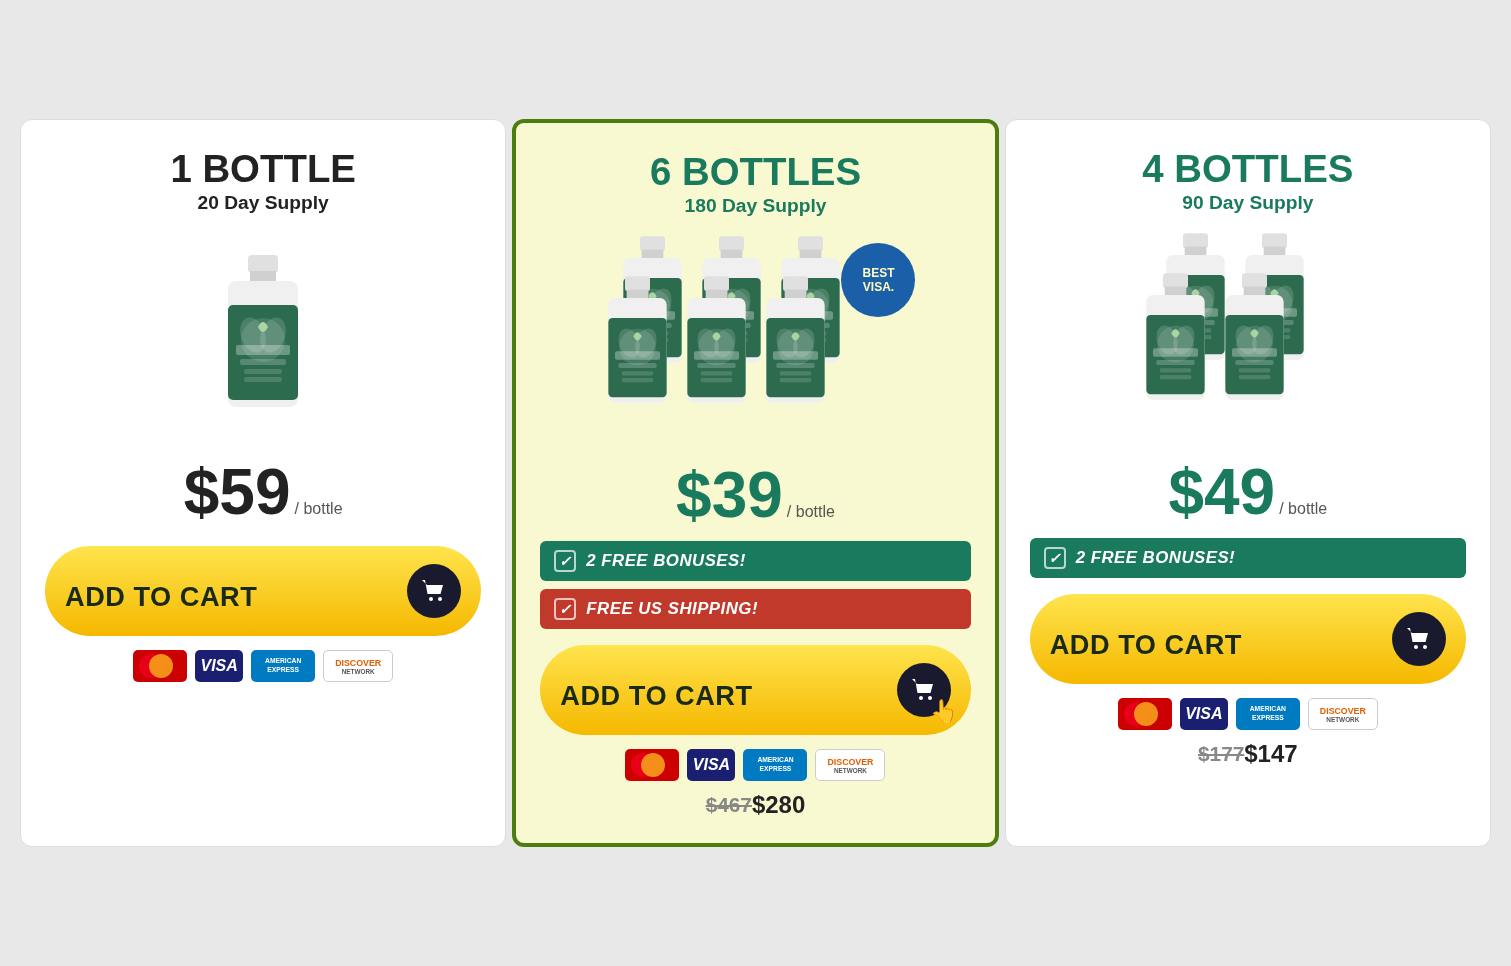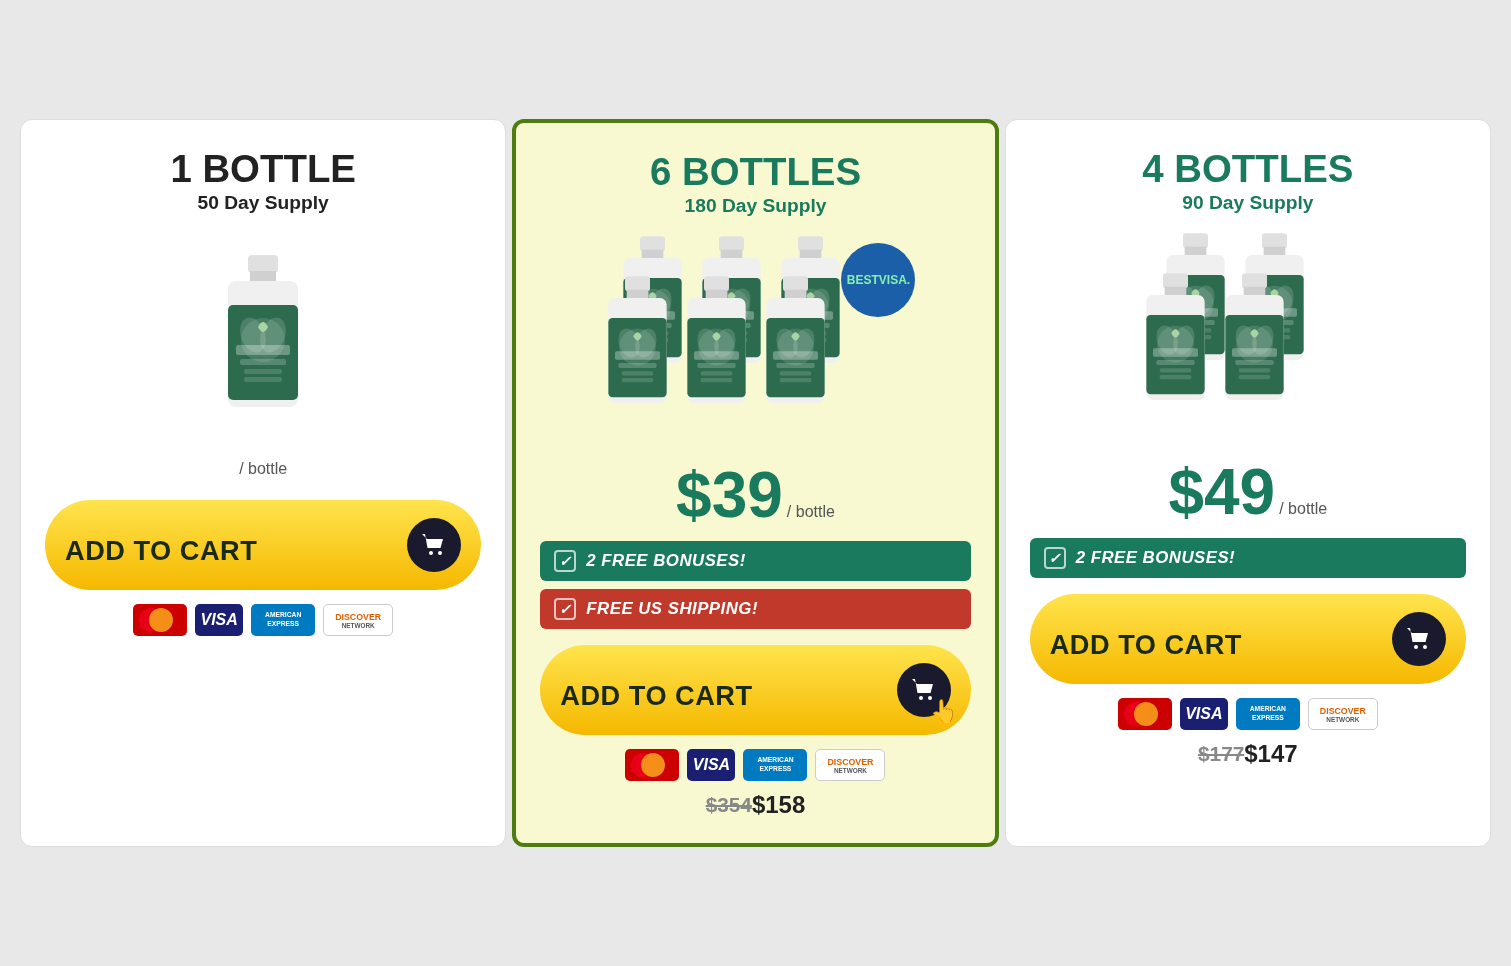--- a/index.html
+++ b/index.html
@@ -73,24 +73,24 @@
 
     .best-value-badge {
       position: absolute;
       top: 10px;
       right: 10px;
       width: 74px;
       height: 74px;
       background: #1a5fa8;
       border-radius: 50%;
       display: flex;
-      flex-direction: row;
-      align-items: center;
-      justify-content: center;
-      color: #86efac;
+      flex-direction: column;
+      align-items: center;
+      justify-content: center;
+      color: #fef9c3;
       font-weight: 900;
       font-size: 0.75rem;
       text-align: center;
       line-height: 1.2;
       z-index: 5;
       padding: 4px;
     }
 
     .price-area {
       display: flex;
@@ -220,21 +220,21 @@
       font-size: 1.5rem;
       font-weight: 900;
     }
   </style>
 </head>
 <body>
 
 <div class="pricing-container">
 <div class="pricing-card left">
     <div class="card-title">1 BOTTLE</div>
-    <div class="card-subtitle">50 Day Supply</div>
+    <div class="card-subtitle">20 Day Supply</div>
     <div class="bottle-img-area">
       <svg viewBox="0 0 90 160" width="90" height="160" xmlns="http://www.w3.org/2000/svg">
 
     <rect x="30" y="0" width="30" height="18" rx="4" fill="#e0e0e0"></rect>
 
     <rect x="32" y="16" width="26" height="12" fill="#d0d0d0"></rect>
 
     <rect x="10" y="26" width="70" height="126" rx="8" fill="#f0f0f0"></rect>
 
     <rect x="10" y="50" width="70" height="95" rx="5" fill="#2d6b4e"></rect>
@@ -245,20 +245,21 @@
 
     <rect x="18" y="90" width="54" height="10" rx="2" fill="rgba(255,255,255,0.3)"></rect>
     <rect x="22" y="104" width="46" height="6" rx="2" fill="rgba(255,255,255,0.2)"></rect>
     <rect x="26" y="114" width="38" height="5" rx="2" fill="rgba(255,255,255,0.15)"></rect>
     <rect x="26" y="122" width="38" height="5" rx="2" fill="rgba(255,255,255,0.15)"></rect>
 
     <path d="M40 72 Q45 62 50 72 Q45 82 40 72Z" fill="#a8d5a2"></path>
   </svg>
     </div>
     <div class="price-area">
+      <span class="price-big">$59</span>
       <span class="price-per">/ bottle</span>
     </div>
 
     <button class="add-to-cart-btn">
       <span class="btn-text">ADD TO CART</span>
       <div class="cart-icon-circle">
           <svg viewBox="0 0 28 28" width="28" height="28" fill="white" xmlns="http://www.w3.org/2000/svg">
     <path d="M2 3h3l2.5 14h13l2.5-9H7"></path>
     <circle cx="11" cy="22" r="2"></circle>
     <circle cx="20" cy="22" r="2"></circle>
@@ -452,22 +453,22 @@
       <div style="position:absolute; left:16px; top:50%; transform:translateY(-50%); width:24px; height:24px; background:#f79e1b; border-radius:50%; opacity:0.9;"></div>
     </div>
     <div class="payment-card visa-card" style="font-size:1rem; font-style:italic; font-weight:900;">VISA</div>
     <div class="payment-card amex" style="background:#007bc1; font-size:0.42rem; text-align:center; width:64px; line-height:1.3;">AMERICAN<br>EXPRESS</div>
     <div class="payment-card" style="background:#fff; border:1px solid #ccc; width:70px; font-size:0.4rem; color:#000; display:flex; flex-direction:column; align-items:center;">
       <span style="color:#e06000; font-weight:900; font-size:0.55rem;">DISCOVER</span>
       <span style="color:#555;">NETWORK</span>
     </div>
   </div>
     <div class="total-price-area">
-      <span class="strikethrough">$354</span>
-      <span class="total-now">$158</span>
+      <span class="strikethrough">$467</span>
+      <span class="total-now">$280</span>
     </div>
   </div>
     <div class="pricing-card right">
     <div class="card-title">4 BOTTLES</div>
     <div class="card-subtitle">90 Day Supply</div>
     <div class="bottle-img-area">
       <div class="bottles-group" style="width:280px;">
 
         <div style="position:absolute; top:0; left:50px; display:flex; gap:4px;">
           <svg viewBox="0 0 90 160" width="75" height="140" xmlns="http://www.w3.org/2000/svg">

